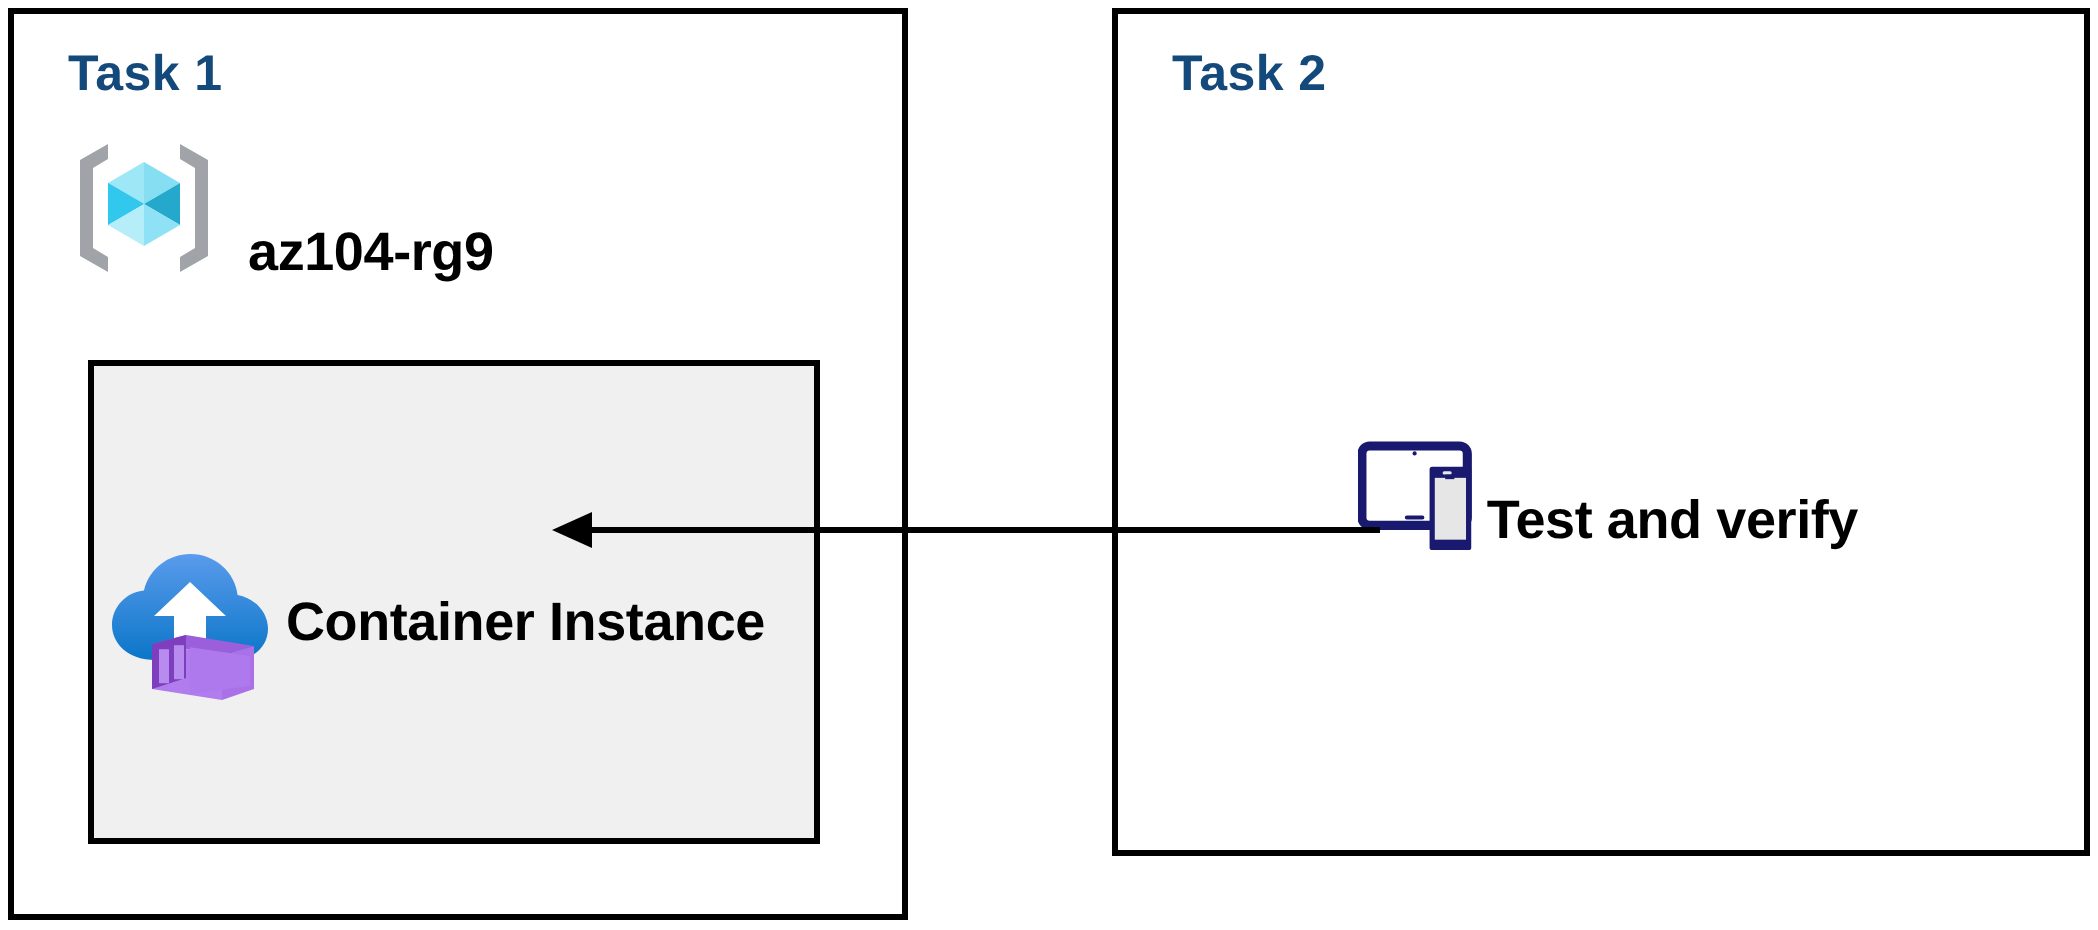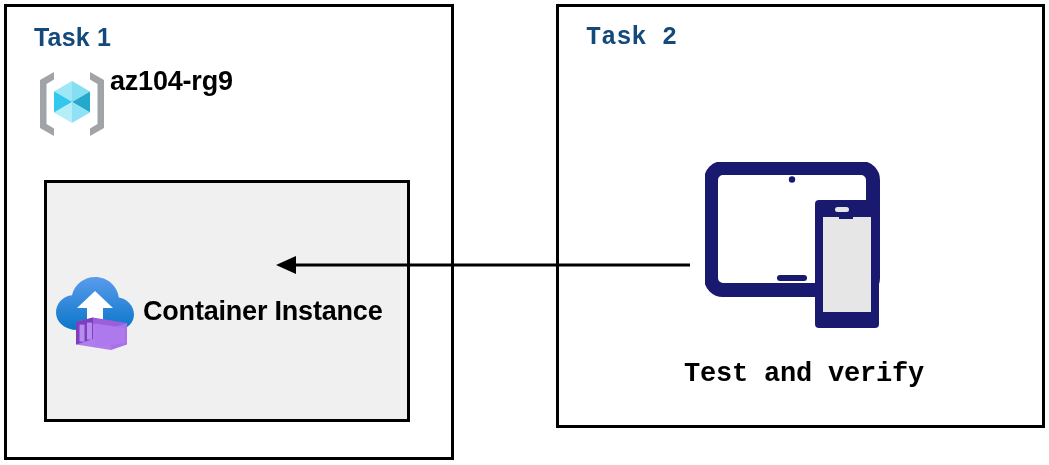--- a/index.html
+++ b/index.html
@@ -34,42 +34,41 @@
     left: 4px;
     top: 4px;
     width: 450px;
     height: 456px;
   }
   #panel-task-2 {
     left: 556px;
     top: 4px;
     width: 489px;
     height: 424px;
-    font-family: Liberation Mono, monospace;
   }
 
   .panel-title {
     position: absolute;
     font-size: 25px;
     font-weight: bold;
     color: #14497B;
     letter-spacing: 0.2px;
     white-space: nowrap;
   }
   #task-1-title { left: 27px; top: 16px; }
   #task-2-title { left: 27px; top: 16px; }
 
   
   #resource-group-row {
     position: absolute;
     left: 27px;
     top: 59px;
     display: flex;
-    align-items: flex-start;
-    gap: 0;
+    align-items: flex-end;
+    gap: 14px;
   }
   #resource-group-icon {
     width: 76px;
     height: 76px;
     display: block;
   }
   #resource-group-label {
     font-size: 27px;
     font-weight: bold;
     color: #000000;
@@ -107,21 +106,21 @@
     letter-spacing: -0.2px;
   }
 
   
   #devices-group {
     position: absolute;
     left: 120px;
     top: 155px;
     width: 250px;
     display: flex;
-    flex-direction: column;
+    flex-direction: row;
     align-items: center;
   }
   #devices-icon {
     width: 198px;
     height: 175px;
     display: block;
   }
   #test-and-verify-label {
     margin-top: 22px;
     font-size: 27px;

